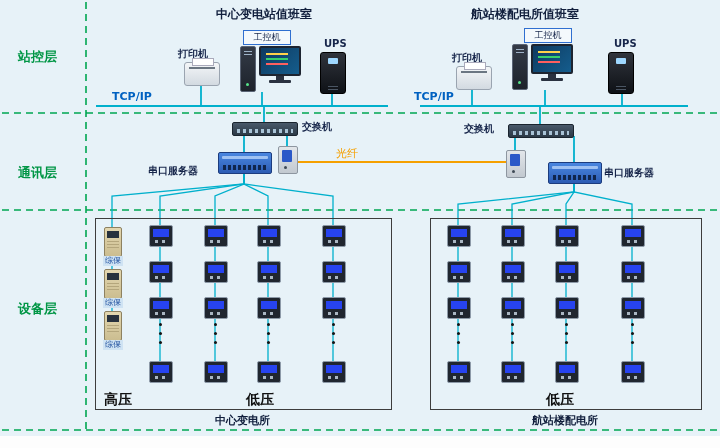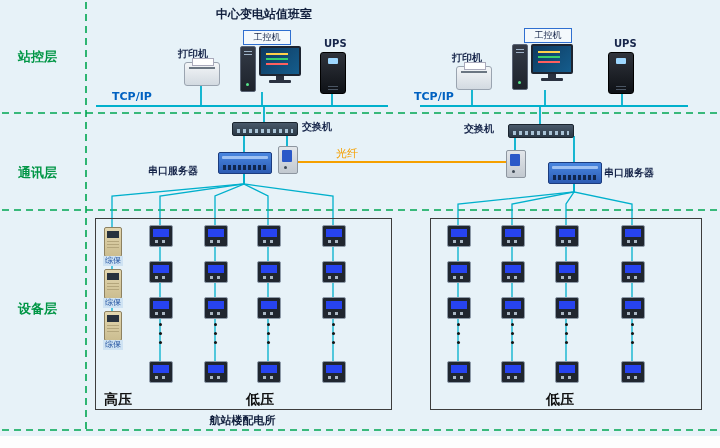--- a/index.html
+++ b/index.html
@@ -146,20 +146,21 @@
 
   <div class="icon switch" style="left:232px;top:122px"></div>
   <div class="t dev-label" style="left:302px;top:120px">交换机</div>
 
   <div class="icon server" style="left:218px;top:152px"></div>
   <div class="t dev-label" style="left:148px;top:164px">串口服务器</div>
   <div class="icon converter" style="left:278px;top:146px"></div>
 
   <div class="t fiber-label" style="left:336px;top:146px">光纤</div>
 
+  <div class="t room-title" style="left:452px;top:6px;width:146px">航站楼配电所值班室</div>
 
   <div class="t dev-label" style="left:452px;top:51px">打印机</div>
   <div class="icon printer" style="left:456px;top:66px"></div>
 
   <div class="t ipc-box" style="left:524px;top:28px;width:46px">工控机</div>
   <div class="icon pc" style="left:512px;top:44px">
     <div class="tower"></div>
     <div class="monitor">
       <div class="mscreen"></div>
         <div class="mstand"></div>
@@ -226,16 +227,17 @@
       <div class="meter" style="left: 124px; top: 78px;"></div>
       <div class="vdots" style="left: 134px; top: 104px;"></div>
       <div class="meter" style="left: 124px; top: 142px;"></div>
       <div class="meter" style="left: 190px; top: 6px;"></div>
       <div class="meter" style="left: 190px; top: 42px;"></div>
       <div class="meter" style="left: 190px; top: 78px;"></div>
       <div class="vdots" style="left: 200px; top: 104px;"></div>
       <div class="meter" style="left: 190px; top: 142px;"></div>
     </div>
 
-  <div class="t panel-caption" style="left:95px;top:413px;width:295px">航站楼配电所</div>
+  <div class="t panel-caption" style="left:95px;top:413px;width:295px">中心变电所</div>
+  <div class="t panel-caption" style="left:430px;top:413px;width:270px">航站楼配电所</div>
 
   <div class="bottom-strip"></div>
 </div>
 
 </body></html>

